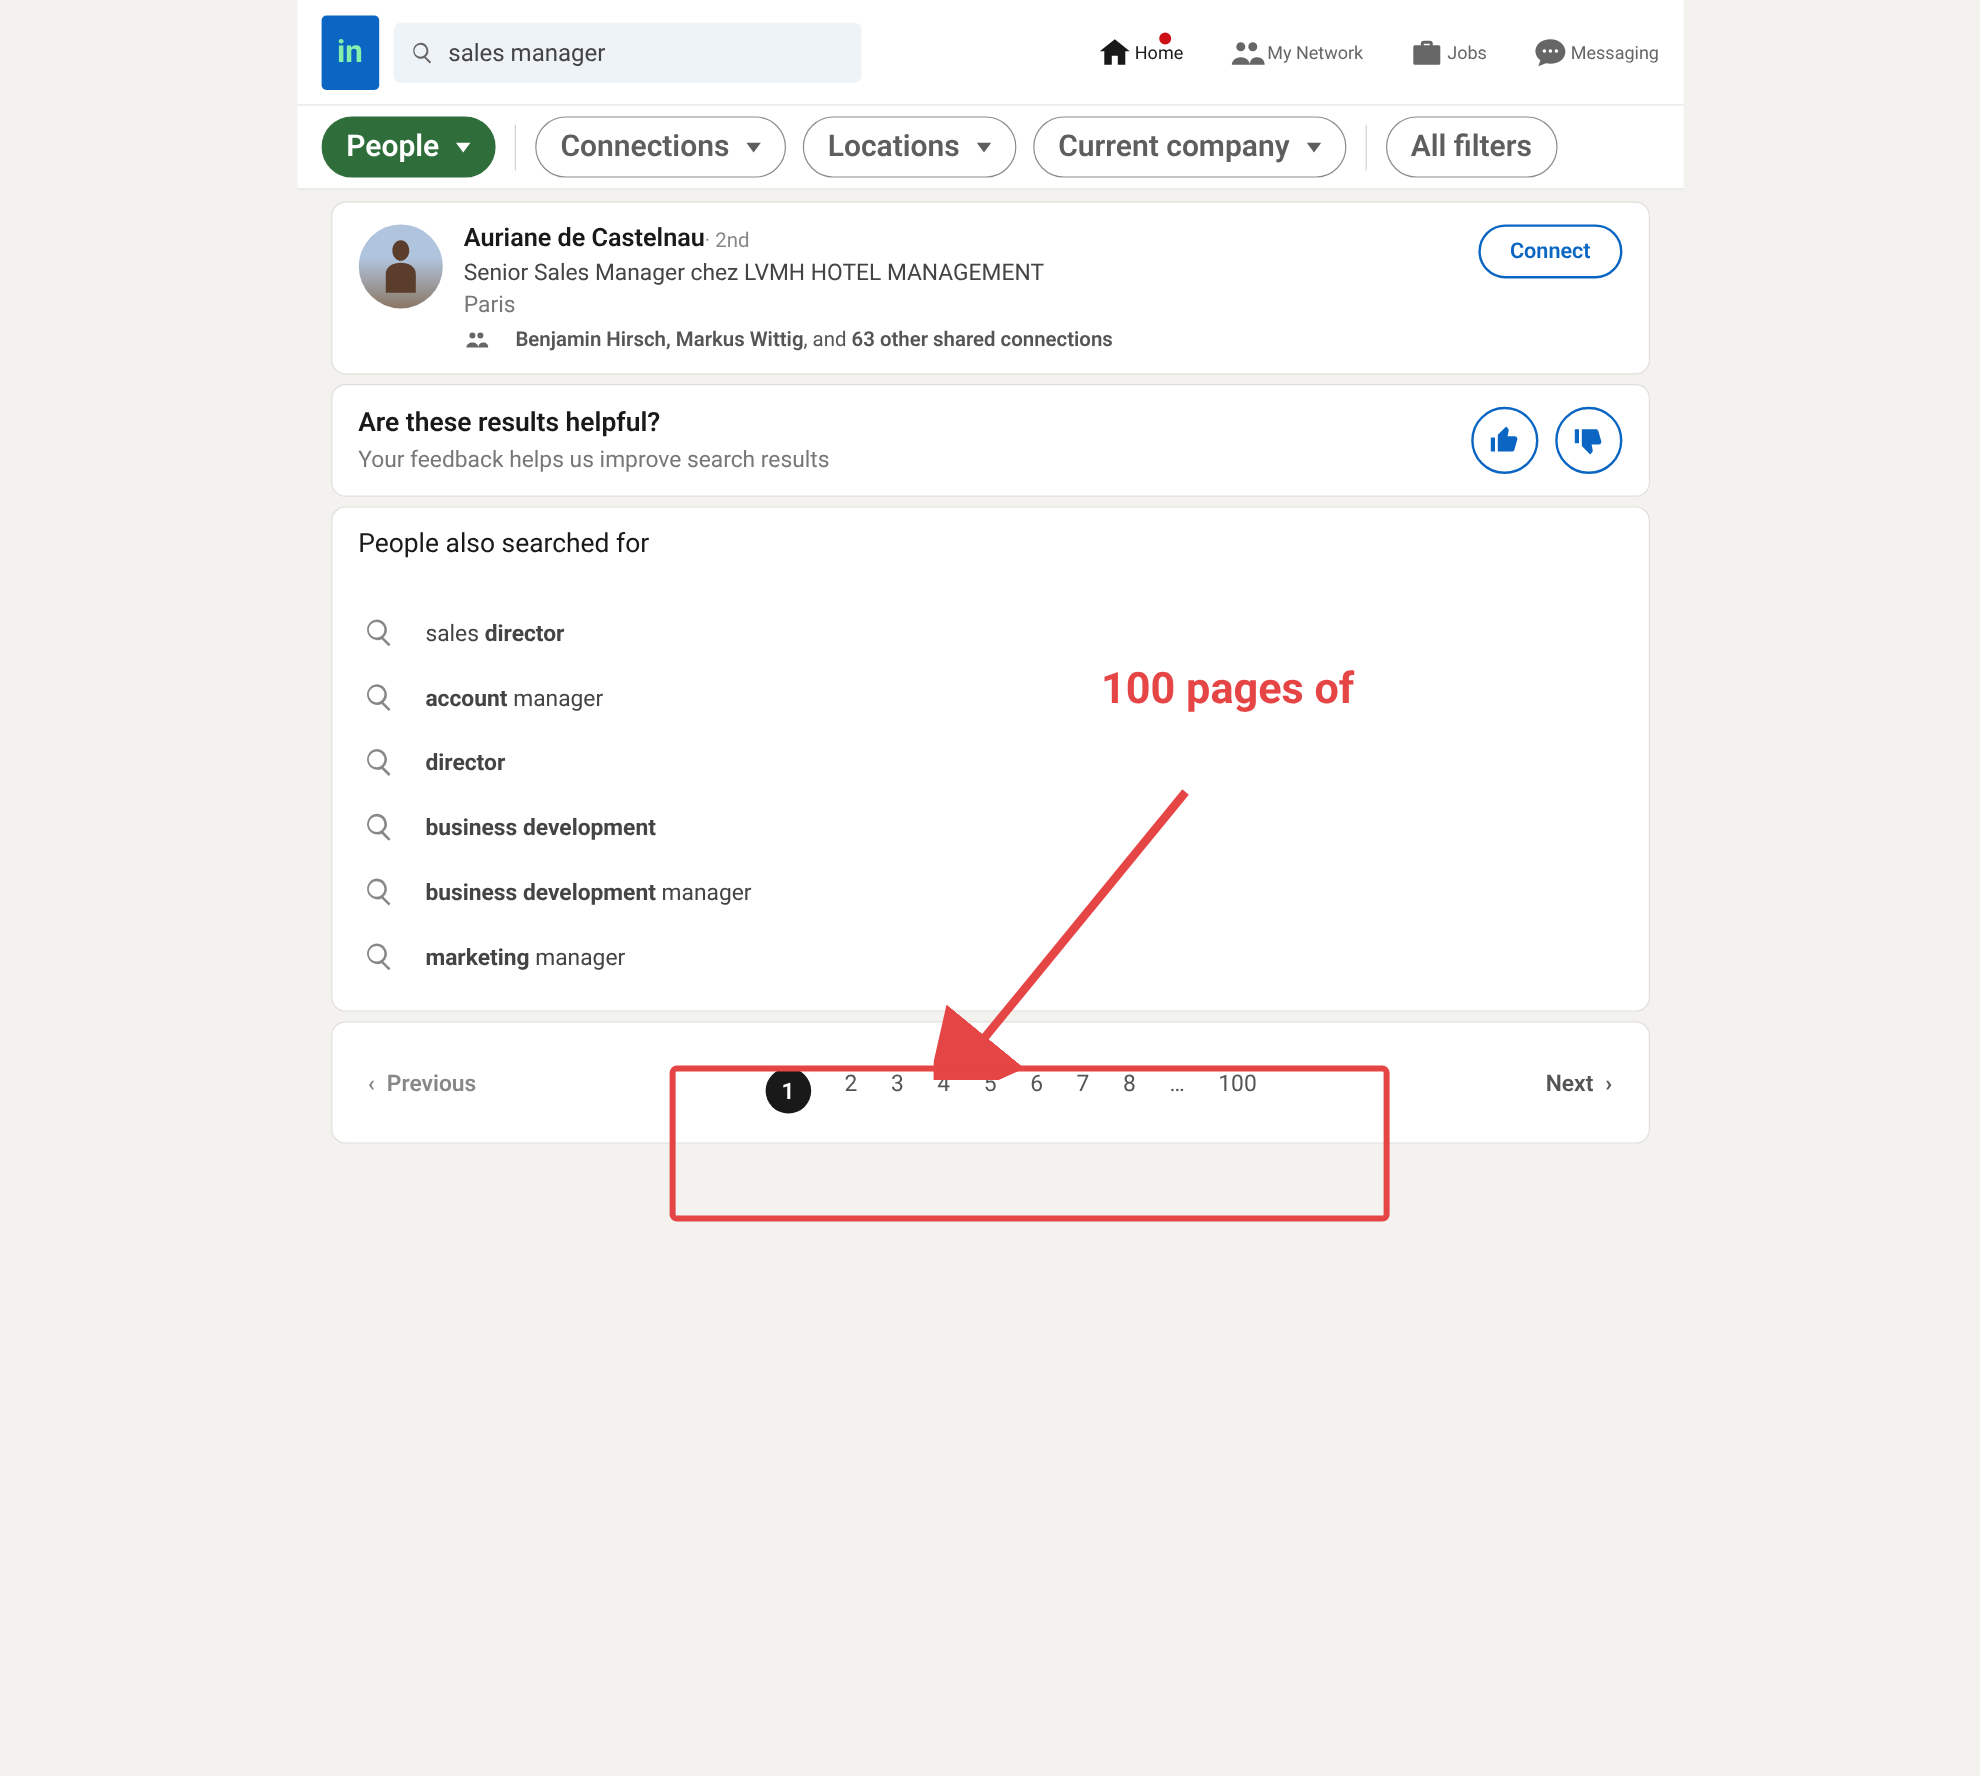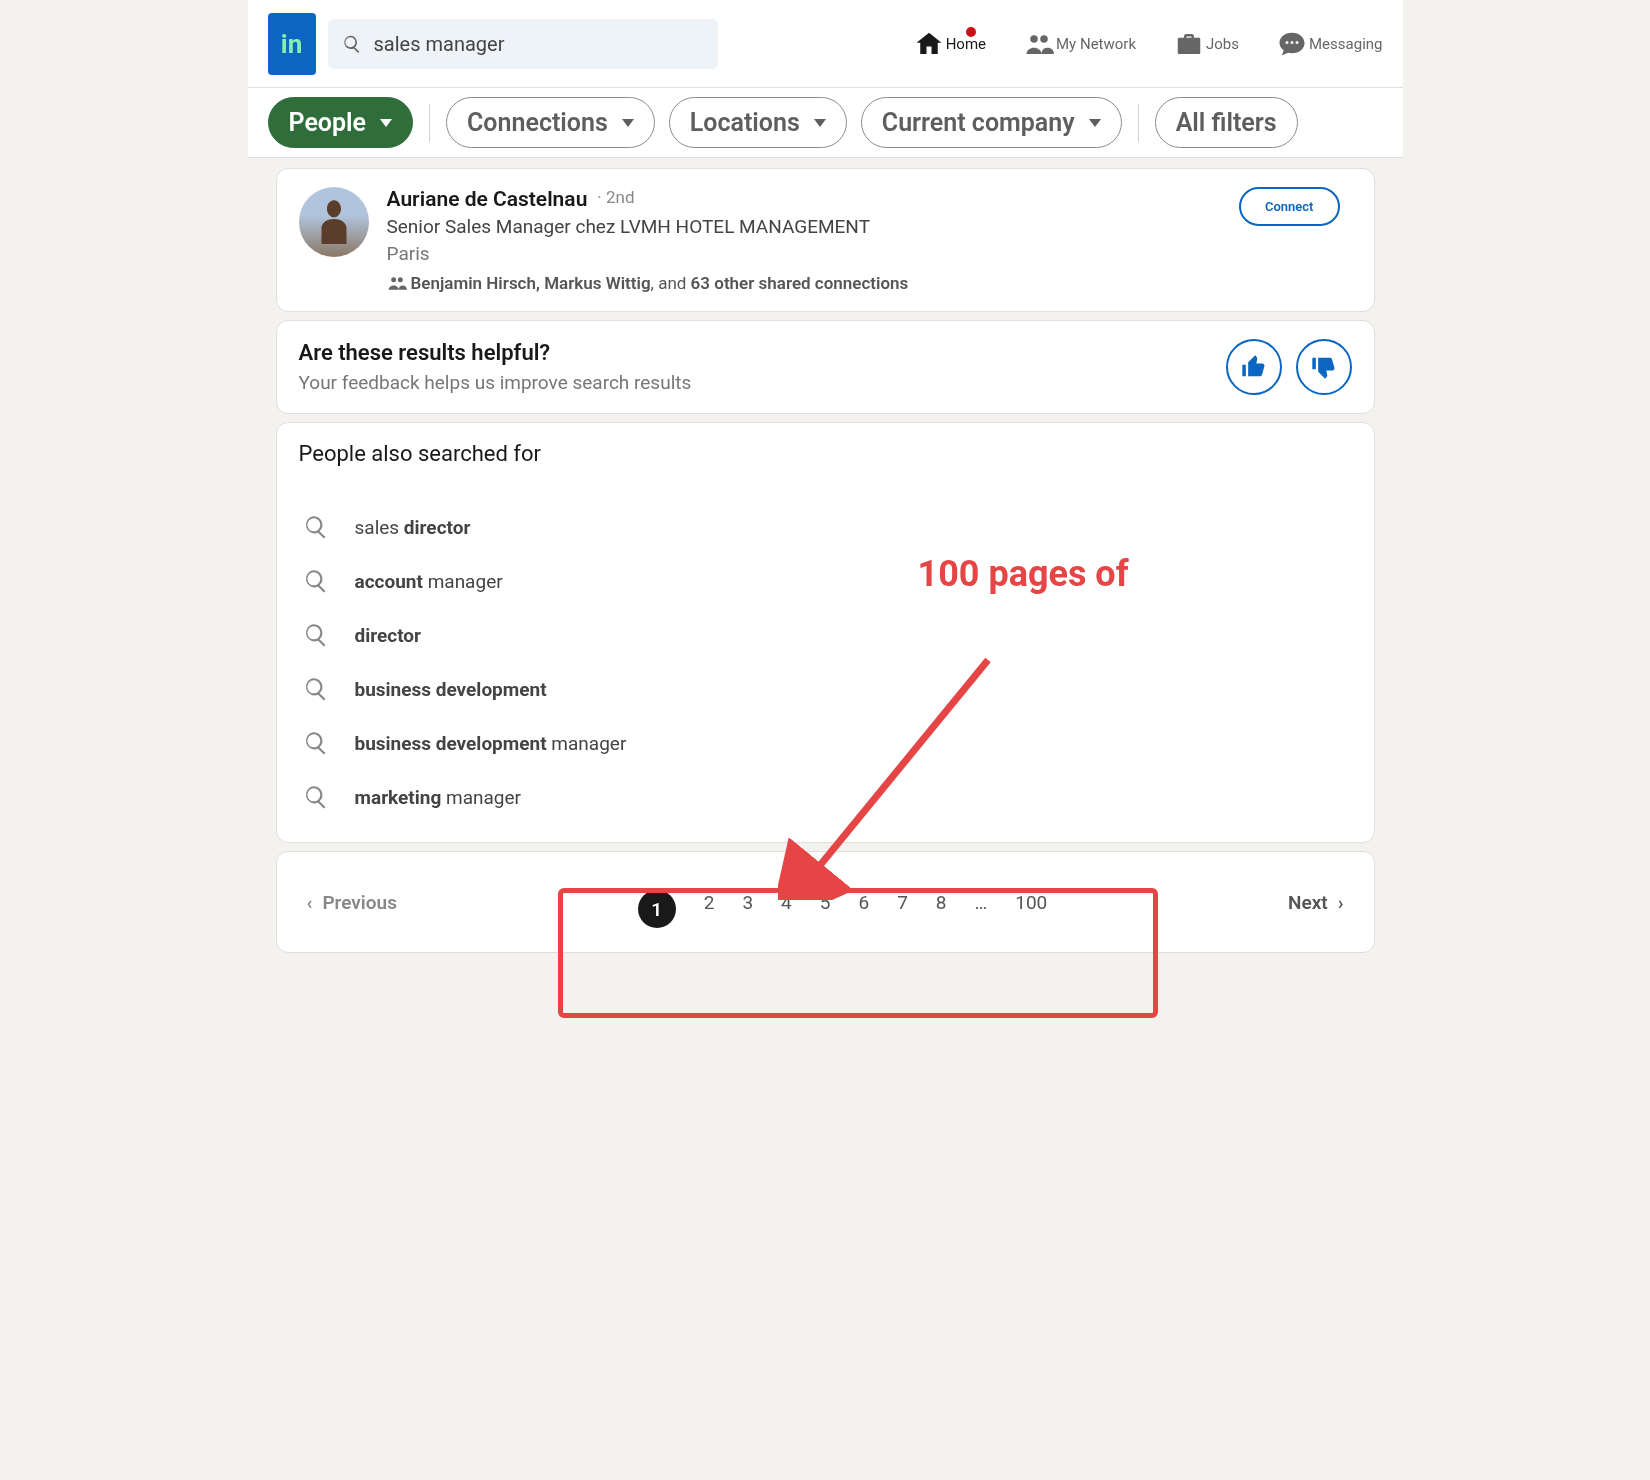--- a/index.html
+++ b/index.html
@@ -25,31 +25,31 @@
   .pill.green { background: #2f6e3b; border-color: #2f6e3b; color: #fff; }
   .pill .caret { width: 0; height: 0; border-left: 6px solid transparent; border-right: 6px solid transparent; border-top: 8px solid currentColor; }
   .vdiv { width: 1px; height: 38px; background: #d0d0d0; margin: 0 2px; }
 
   
   .card { background: #fff; border: 1px solid #e0dfdc; border-radius: 12px; margin: 8px 28px; padding: 18px 22px; }
   .result { display: flex; gap: 18px; position: relative; }
   .avatar { width: 70px; height: 70px; border-radius: 50%; background: linear-gradient(180deg,#b0c4de 40%,#8b7765 100%); flex-shrink: 0; overflow:hidden; display:flex; align-items:center; justify-content:center; }
   .avatar svg { width: 38px; height: 50px; fill: #5a3d2b; }
   .result-body { flex: 1; }
-  .name-row { display: flex; align-items: flex-start; gap: 10px; }
+  .name-row { display: flex; align-items: flex-end; }
   .name { font-size: 21px; font-weight: 600; color: #191919; }
   .degree { font-size: 17px; color: #888; }
   .headline { font-size: 19px; color: #444; margin-top: 4px; }
   .loc { font-size: 19px; color: #777; margin-top: 4px; }
   .current { font-size: 17px; color: #777; margin-top: 14px; }
   .current strong { color: #555; font-weight: 600; }
-  .shared { font-size: 17px; color: #555; margin-top: 8px; display: flex; align-items: center; gap: 4px; }
+  .shared { font-size: 17px; color: #555; margin-top: 8px; display: flex; align-items: center; gap: 23px; }
   .shared strong { font-weight: 600; }
   .mini-icon { width: 20px; height: 20px; fill: #666; }
-  .connect-btn { position: absolute; right: 12px; top: 0; border: 2px solid #0a66c2; color: #0a66c2; background: #fff; border-radius: 30px; padding: 10px 24px; font-size: 13px; font-weight: 600; cursor: pointer; }
+  .connect-btn { position: absolute; right: 0; top: 0; border: 2px solid #0a66c2; color: #0a66c2; background: #fff; border-radius: 30px; padding: 10px 24px; font-size: 18px; font-weight: 600; cursor: pointer; }
 
   
   .feedback { display: flex; align-items: center; justify-content: space-between; }
   .fb-title { font-size: 22px; font-weight: 600; color: #191919; }
   .fb-sub { font-size: 19px; color: #777; margin-top: 6px; }
   .thumbs { display: flex; gap: 14px; }
   .thumb { width: 56px; height: 56px; border: 2px solid #0a66c2; border-radius: 50%; display:flex; align-items:center; justify-content:center; cursor:pointer; }
   .thumb svg { width: 28px; height: 28px; fill: #0a66c2; }
 
   

